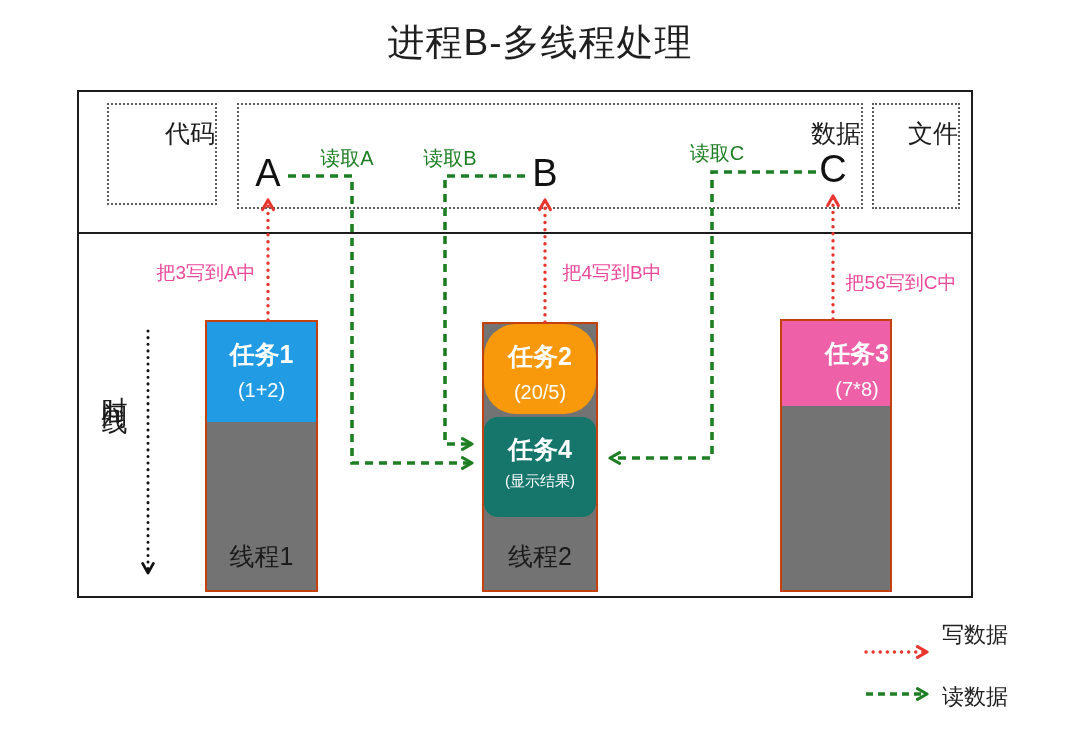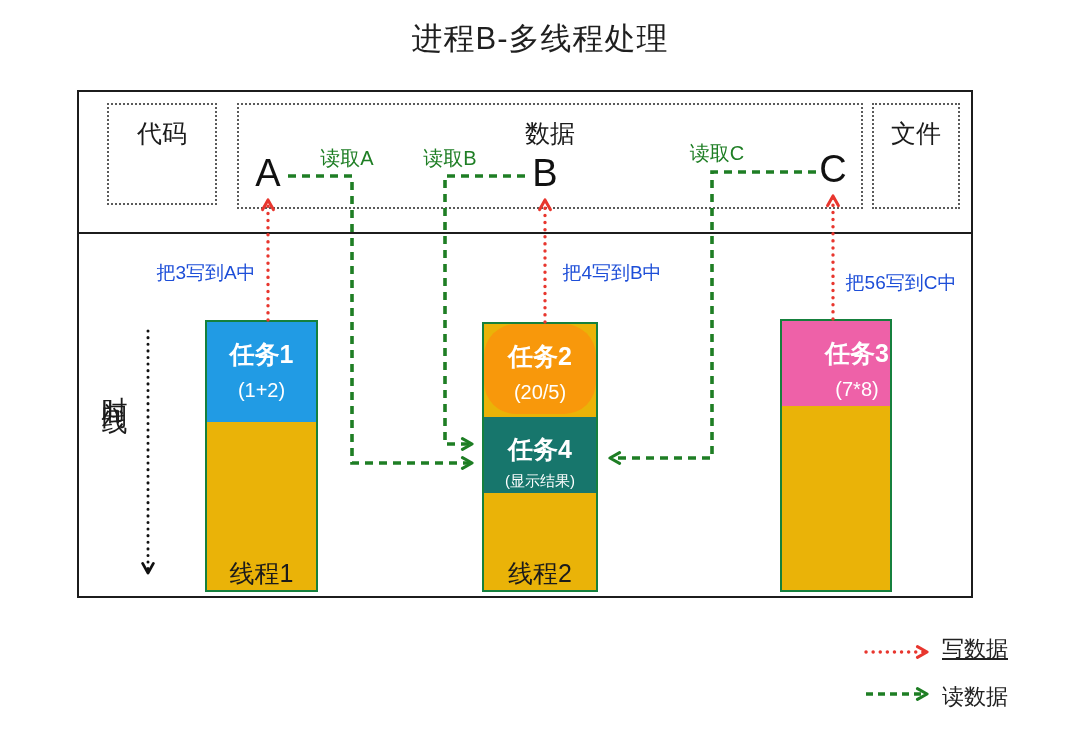--- a/index.html
+++ b/index.html
@@ -1,56 +1,56 @@
 <!DOCTYPE html>
 <html><head>
 <meta charset="utf-8">
 <style>
   html,body{margin:0;padding:0;background:#fff;}
   .stage{position:relative;width:1080px;height:740px;background:#ffffff;overflow:hidden;
          font-family:"Liberation Sans","DejaVu Sans",sans-serif;color:#1b1b1b;}
   .abs{position:absolute;}
-  .title{left:0;top:18px;width:1080px;text-align:center;font-size:31px;letter-spacing:1px;color:#1f1f1f;}
+  .title{left:0;top:18px;width:1080px;text-align:center;font-size:37px;letter-spacing:1px;color:#1f1f1f;}
   .outer-box{left:77px;top:90px;width:896px;height:508px;border:2.5px solid #1c1c1c;box-sizing:border-box;}
   .divider{left:77px;top:232px;width:896px;border-top:2px solid #1c1c1c;}
-  .dotted-box{border:2px dotted #5a5a5a;box-sizing:border-box;text-align:center;}
+  .dotted-box{border:2px dotted #5a5a5a;box-sizing:border-box;text-align:right;}
   .box-cap{display:block;padding-top:12px;font-size:25px;color:#1b1b1b;}
   .code-box{left:107px;top:103px;width:110px;height:102px;}
   .data-box{left:237px;top:103px;width:626px;height:106px;}
   .file-box{left:872px;top:103px;width:88px;height:106px;}
   .var{width:44px;text-align:center;font-size:38px;color:#111;}
   .var-a{left:246px;top:152px;}
   .var-b{left:523px;top:152px;}
   .var-c{left:811px;top:148px;}
   .read-lbl{font-size:20px;color:#1e7e24;width:90px;text-align:center;}
   .read-a{left:302px;top:145px;text-align:center;}
   .read-b{left:405px;top:145px;}
   .read-c{left:672px;top:140px;}
-  .write-lbl{font-size:19px;color:#1d4ed8;text-align:center;}
+  .write-lbl{font-size:19px;color:#ec4899;text-align:center;}
   .write-a{left:148px;top:260px;width:116px;}
   .write-b{left:552px;top:260px;width:120px;}
   .write-c{left:838px;top:270px;width:126px;}
   .timeline-lbl{left:98px;top:376px;writing-mode:vertical-rl;text-orientation:upright;
                 font-size:26px;letter-spacing:6px;color:#1b1b1b;}
-  .col{border:2px solid #15803d;box-sizing:border-box;background:#eab308;}
+  .col{border:2px solid #c2410c;box-sizing:border-box;background:#737373;}
   .col-1{left:205px;top:320px;width:113px;height:272px;}
   .col-2{left:482px;top:322px;width:116px;height:270px;}
   .col-3{left:780px;top:319px;width:112px;height:273px;}
   .task{position:absolute;left:0;right:0;text-align:center;color:#fff;}
   .task-title{font-size:25px;font-weight:bold;margin-top:16px;}
   .task-detail{font-size:20px;margin-top:8px;text-align:center;}
   .task-detail.small{font-size:15px;margin-top:6px;}
   .t-h100{top:0;height:100px;}
   .t2{top:0;height:90px;border-radius:32px;}
-  .t4{top:93px;height:76px;}
+  .t4{top:93px;height:100px;border-radius:14px;}
   .t3{top:0;height:85px;}
-  .col-label{position:absolute;left:0;right:0;bottom:0;text-align:center;font-size:25px;color:#1b1b1b;}
+  .col-label{position:absolute;left:0;right:0;bottom:17px;text-align:center;font-size:25px;color:#1b1b1b;}
   .wires{left:0;top:0;width:1080px;height:740px;pointer-events:none;}
   .legend-lbl{font-size:22px;color:#222;}
-  .legend-write{left:942px;top:634px;text-decoration:underline;}
+  .legend-write{left:942px;top:620px;}
   .legend-read{left:942px;top:682px;}
 </style>
 </head>
 <body>
 
 <div class="stage">
 
   <div class="abs title">进程B-多线程处理</div>
 
   <div class="abs outer-box"></div>

